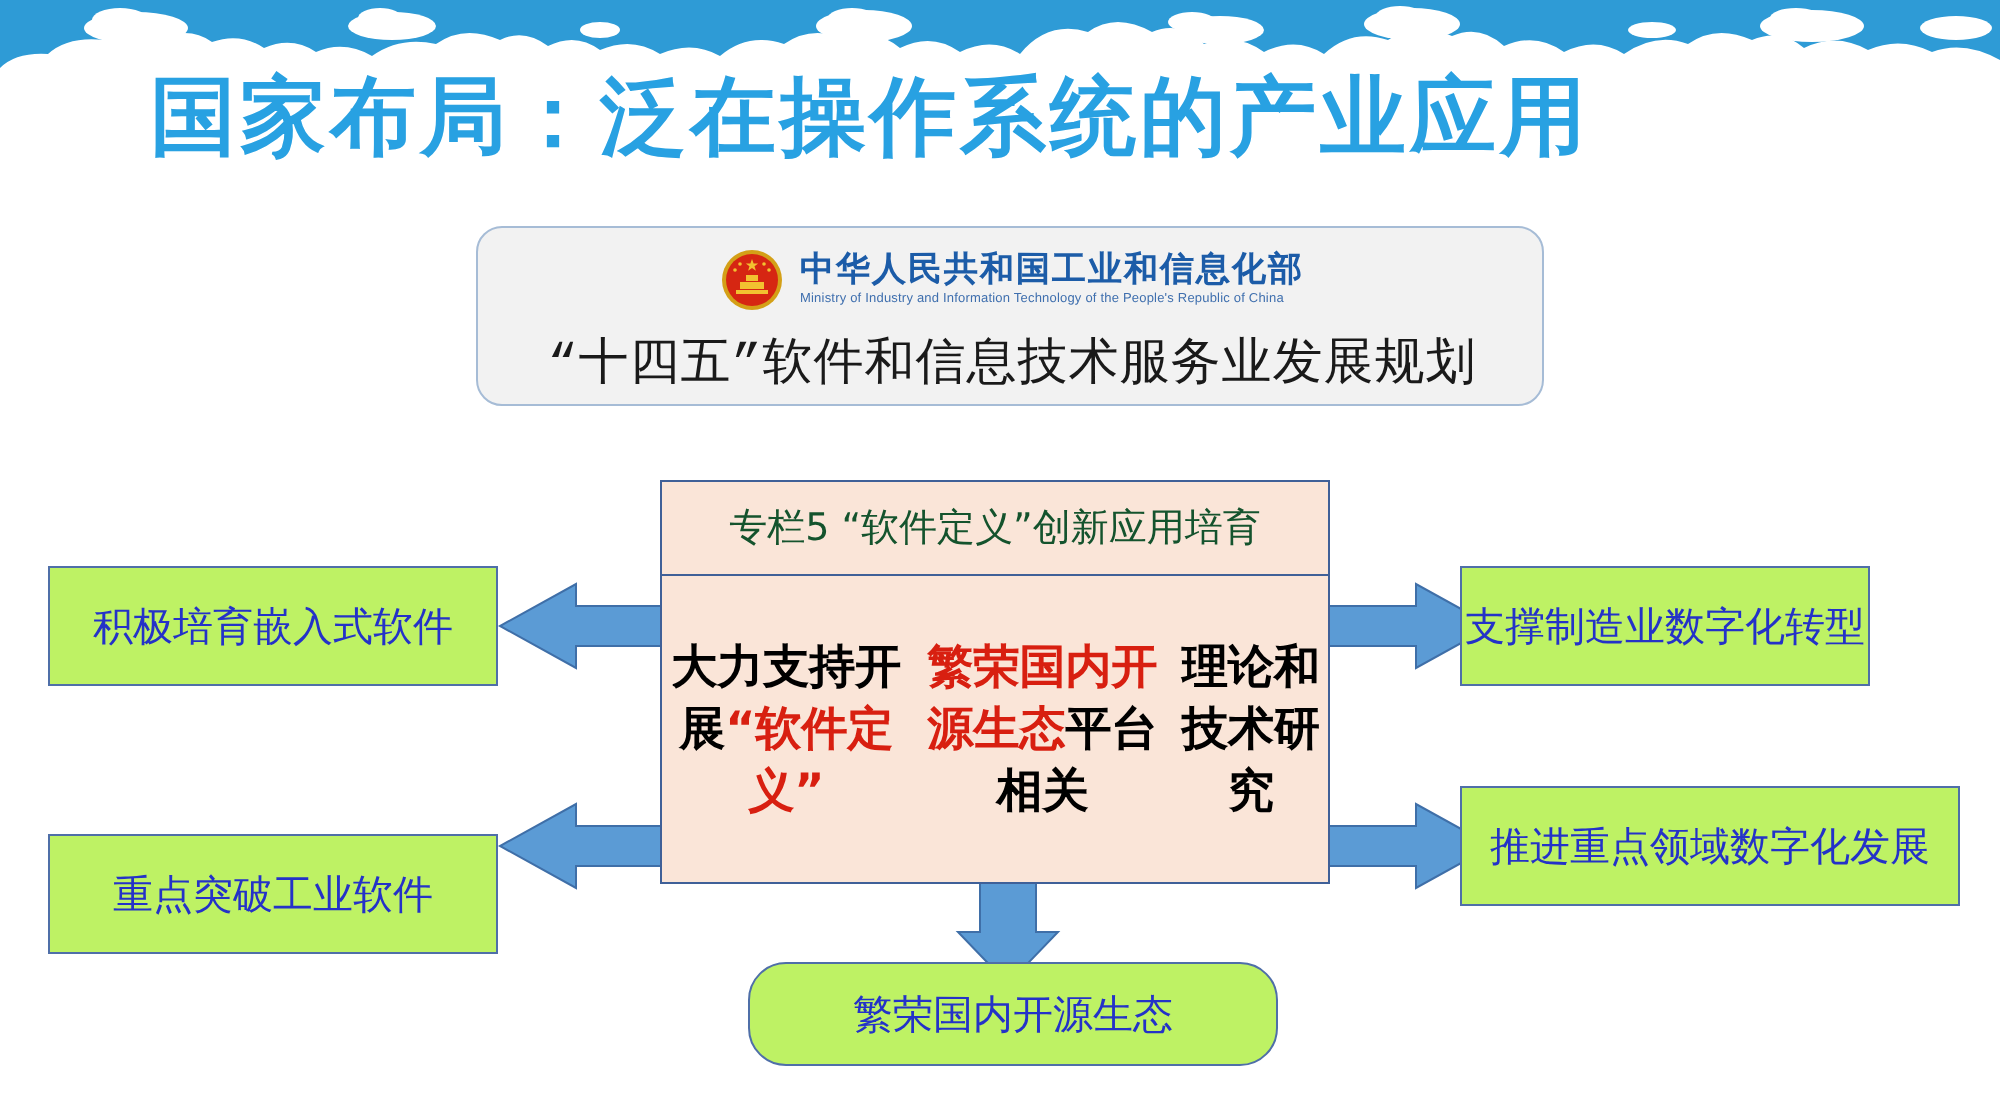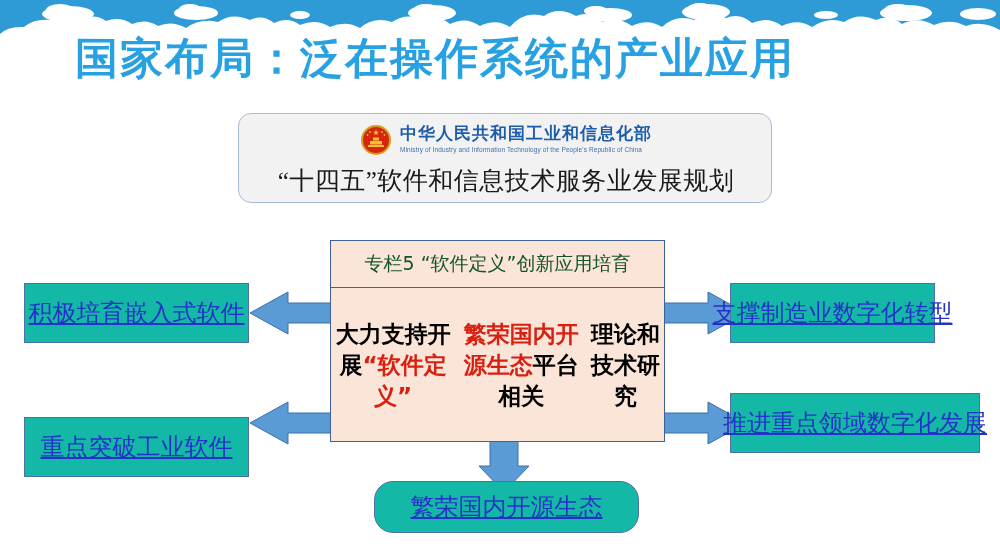--- a/index.html
+++ b/index.html
@@ -46,33 +46,33 @@
     position:absolute;left:0;top:6px;width:534px;height:40px;
     display:flex;align-items:center;justify-content:center;
   }
   #emblem{
     width:32px;height:32px;flex:none;margin-right:8px;
   }
   .ministry-texts{display:flex;flex-direction:column;align-items:flex-start;}
   #ministry-name-cn{
     font-size:17px;font-weight:bold;color:#1c5ca8;letter-spacing:1px;
     line-height:20px;white-space:nowrap;
-    font-family:Liberation Mono, monospace;
+    font-family:Liberation Sans, sans-serif;
   }
   #ministry-name-en{
     font-size:6.5px;color:#3f6fae;line-height:10px;white-space:nowrap;
     letter-spacing:.1px;
     font-family:"Liberation Sans",sans-serif;
   }
   #plan-title{
     position:absolute;left:0;top:50px;width:534px;
     text-align:center;
     font-size:25px;color:#1a1a1a;
     letter-spacing:.5px;white-space:nowrap;
-    font-family:Liberation Serif, serif;
+    font-family:Liberation Mono, monospace;
   }
 
   
   #arrows{position:absolute;left:0;top:0;width:1000px;height:552px;}
 
   
   #center-box{
     position:absolute;left:330px;top:240px;width:335px;height:202px;
     background:#fae5d8;
     border:1.2px solid #3f6098;
@@ -91,30 +91,29 @@
     align-items:center;justify-content:center;
     font-size:23px;font-weight:bold;line-height:31px;
     color:#000;text-align:center;
     font-family:"DejaVu Sans","Liberation Sans",sans-serif;
   }
   #center-body .hl{color:#d81f10;}
 
   
   .leaf-box{
     position:absolute;
-    background:#14b8a6;
+    background:#bef264;
     border:1.4px solid #4f6fa8;
     box-sizing:border-box;
     display:flex;align-items:center;justify-content:center;
     color:#2432c8;
-    font-size:24px;
+    font-size:20px;
     white-space:nowrap;
     z-index:3;
     font-family:"DejaVu Sans","Liberation Sans",sans-serif;
-    text-decoration:underline;
   }
   #box-embedded{left:24px;top:283px;width:225px;height:60px;}
   #box-industrial{left:24px;top:393px;width:225px;height:60px;margin-top:24px;}
   #box-manufacturing{left:730px;top:283px;width:205px;height:60px;}
   #box-keyfields{left:730px;top:393px;width:250px;height:60px;}
   #box-opensource{left:374px;top:481px;width:265px;height:52px;border-radius:19px;}
 </style>
 </head>
 <body>
 

